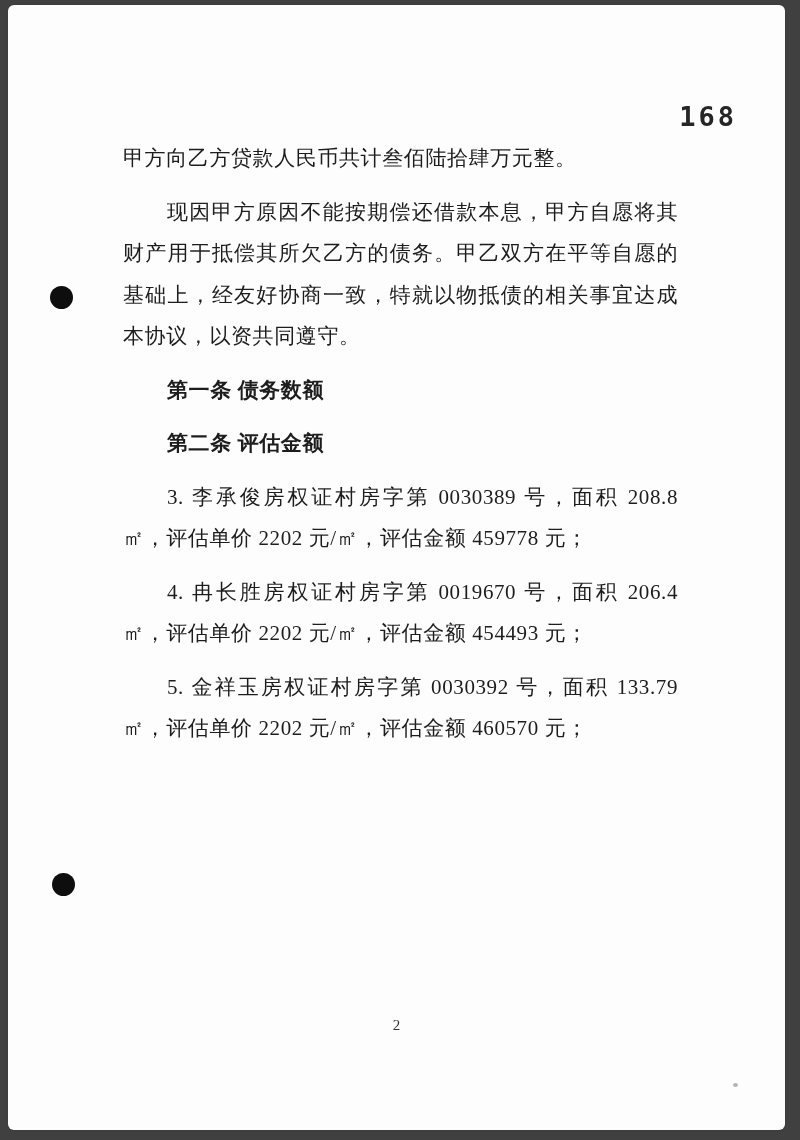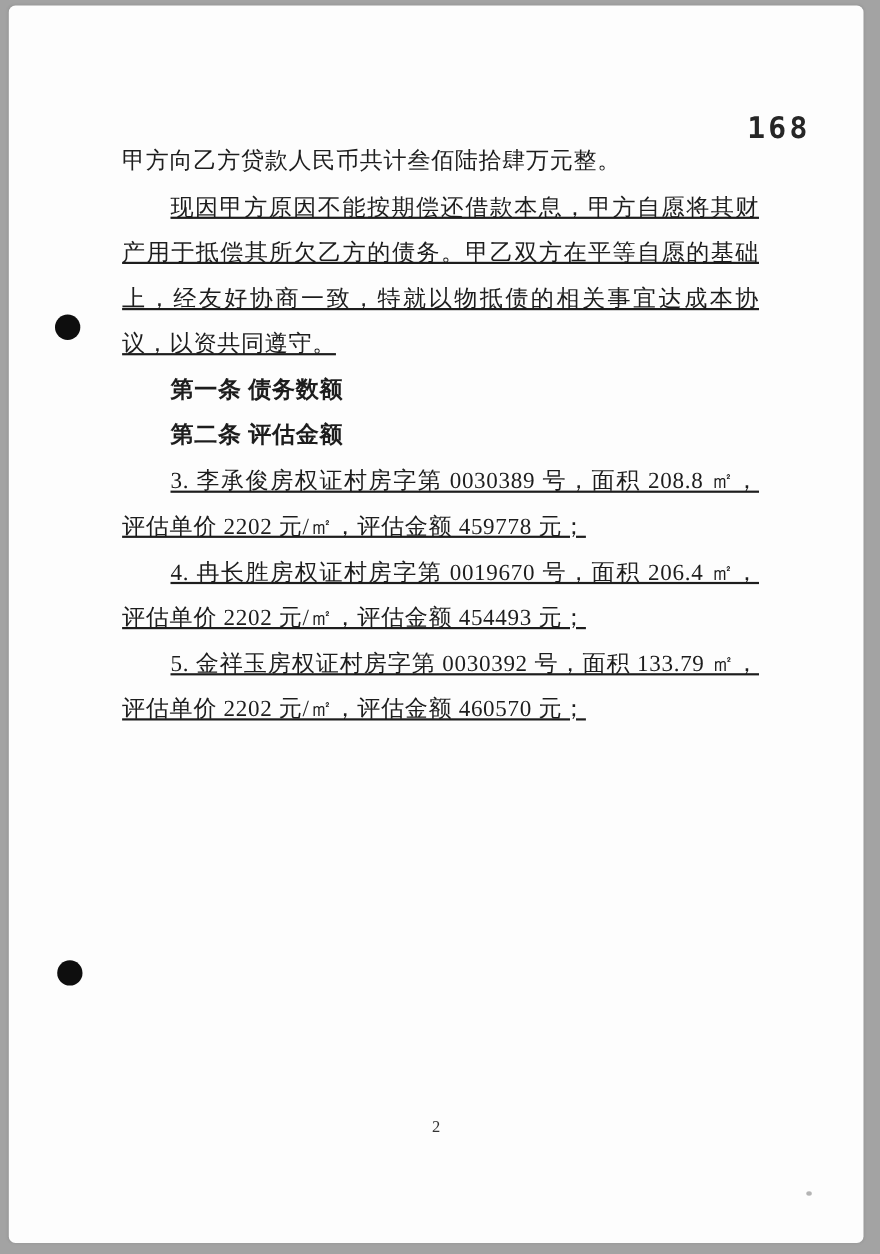--- a/index.html
+++ b/index.html
@@ -8,21 +8,21 @@
     width: 800px;
     height: 1140px;
     background: #efefef;
     font-family: "Liberation Serif", "DejaVu Serif", serif;
     overflow: hidden;
   }
   .scan-frame {
     position: relative;
     width: 800px;
     height: 1140px;
-    background: #a3a3a3;
+    background: #404040;
   }
   .page {
     position: absolute;
     left: 8px;
     top: 5px;
     width: 777px;
     height: 1125px;
     background: #fdfdfd;
     border-radius: 6px;
     box-shadow: 0 0 3px rgba(0,0,0,0.10);
@@ -47,28 +47,28 @@
   .hole-dot.top    { left: 42px; top: 281px; }
   .hole-dot.bottom { left: 44px; top: 868px; }
   .doc-body {
     position: absolute;
     left: 103px;
     top: 121px;
     width: 579px;
     color: #1d1d1d;
   }
   .doc-body p {
-    margin: 0;
+    margin: 12px;
     font-size: 21px;
     line-height: 41.5px;
     letter-spacing: 0.6px;
     text-align: justify;
     text-justify: inter-character;
   }
-  .doc-body p.indent { text-indent: 44px; text-decoration: underline; }
+  .doc-body p.indent { text-indent: 44px; }
   .doc-body p.heading { font-weight: bold; text-indent: 44px; font-family: Liberation Serif, serif; }
   .footer-page-number {
     position: absolute;
     left: 0;
     right: 0;
     top: 1012px;
     text-align: center;
     font-size: 15px;
     color: #333;
   }

